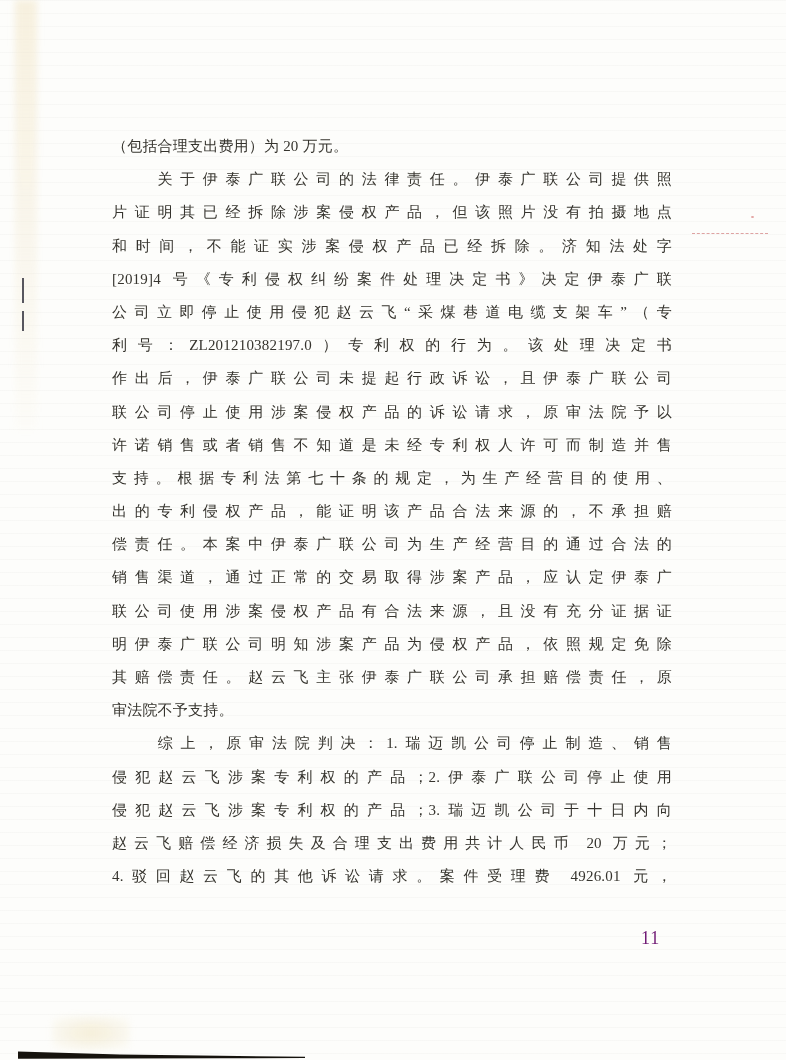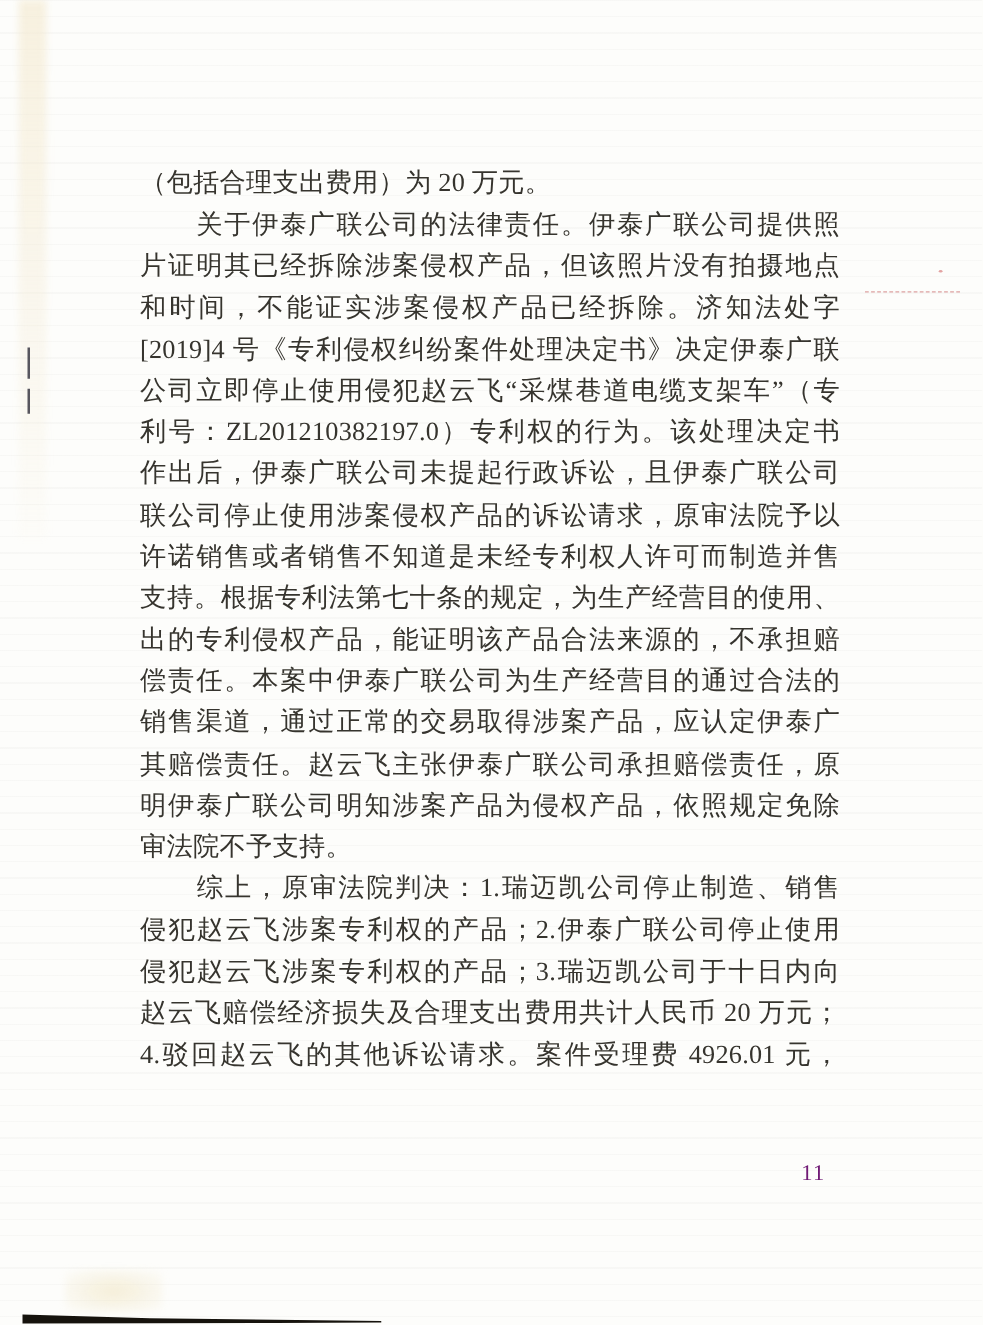--- a/index.html
+++ b/index.html
@@ -19,21 +19,21 @@
     position: absolute; inset: 0;
     background: repeating-linear-gradient(
       to bottom,
       rgba(160,160,155,0.06) 0px, rgba(160,160,155,0.06) 1px,
       rgba(0,0,0,0) 1px, rgba(0,0,0,0) 13px);
     pointer-events: none;
   }
   .text-block {
     position: absolute;
     left: 112px; top: 130px; width: 560px;
-    font-size: 21px;
+    font-size: 15px;
     line-height: 33.2px;
     color: #36342e;
     letter-spacing: 0.2px;
   }
   .line {
     text-align: justify;
     text-align-last: justify;
     white-space: pre-wrap;
     height: 33.2px;
     overflow: hidden;
@@ -100,22 +100,23 @@
     <div class="line">[2019]4 号《专利侵权纠纷案件处理决定书》决定伊泰广联</div>
     <div class="line">公司立即停止使用侵犯赵云飞“采煤巷道电缆支架车”（专</div>
     <div class="line">利号：ZL201210382197.0）专利权的行为。该处理决定书</div>
     <div class="line">作出后，伊泰广联公司未提起行政诉讼，且伊泰广联公司</div>
     <div class="line">联公司停止使用涉案侵权产品的诉讼请求，原审法院予以</div>
     <div class="line">许诺销售或者销售不知道是未经专利权人许可而制造并售</div>
     <div class="line">支持。根据专利法第七十条的规定，为生产经营目的使用、</div>
     <div class="line">出的专利侵权产品，能证明该产品合法来源的，不承担赔</div>
     <div class="line">偿责任。本案中伊泰广联公司为生产经营目的通过合法的</div>
     <div class="line">销售渠道，通过正常的交易取得涉案产品，应认定伊泰广</div>
+    <div class="line">联公司使用涉案侵权产品有合法来源，且没有充分证据证</div>
+    <div class="line">明伊泰广联公司明知涉案产品为侵权产品，依照规定免除</div>
     <div class="line">其赔偿责任。赵云飞主张伊泰广联公司承担赔偿责任，原</div>
-    <div class="line">明伊泰广联公司明知涉案产品为侵权产品，依照规定免除</div>
     <div class="line short">审法院不予支持。</div>
     <div class="line">　　综上，原审法院判决：1.瑞迈凯公司停止制造、销售</div>
     <div class="line">侵犯赵云飞涉案专利权的产品；2.伊泰广联公司停止使用</div>
     <div class="line">侵犯赵云飞涉案专利权的产品；3.瑞迈凯公司于十日内向</div>
     <div class="line">赵云飞赔偿经济损失及合理支出费用共计人民币 20 万元；</div>
     <div class="line">4.驳回赵云飞的其他诉讼请求。案件受理费 4926.01 元，</div>
   </div>
 
   <div class="page-number">11</div>
 

